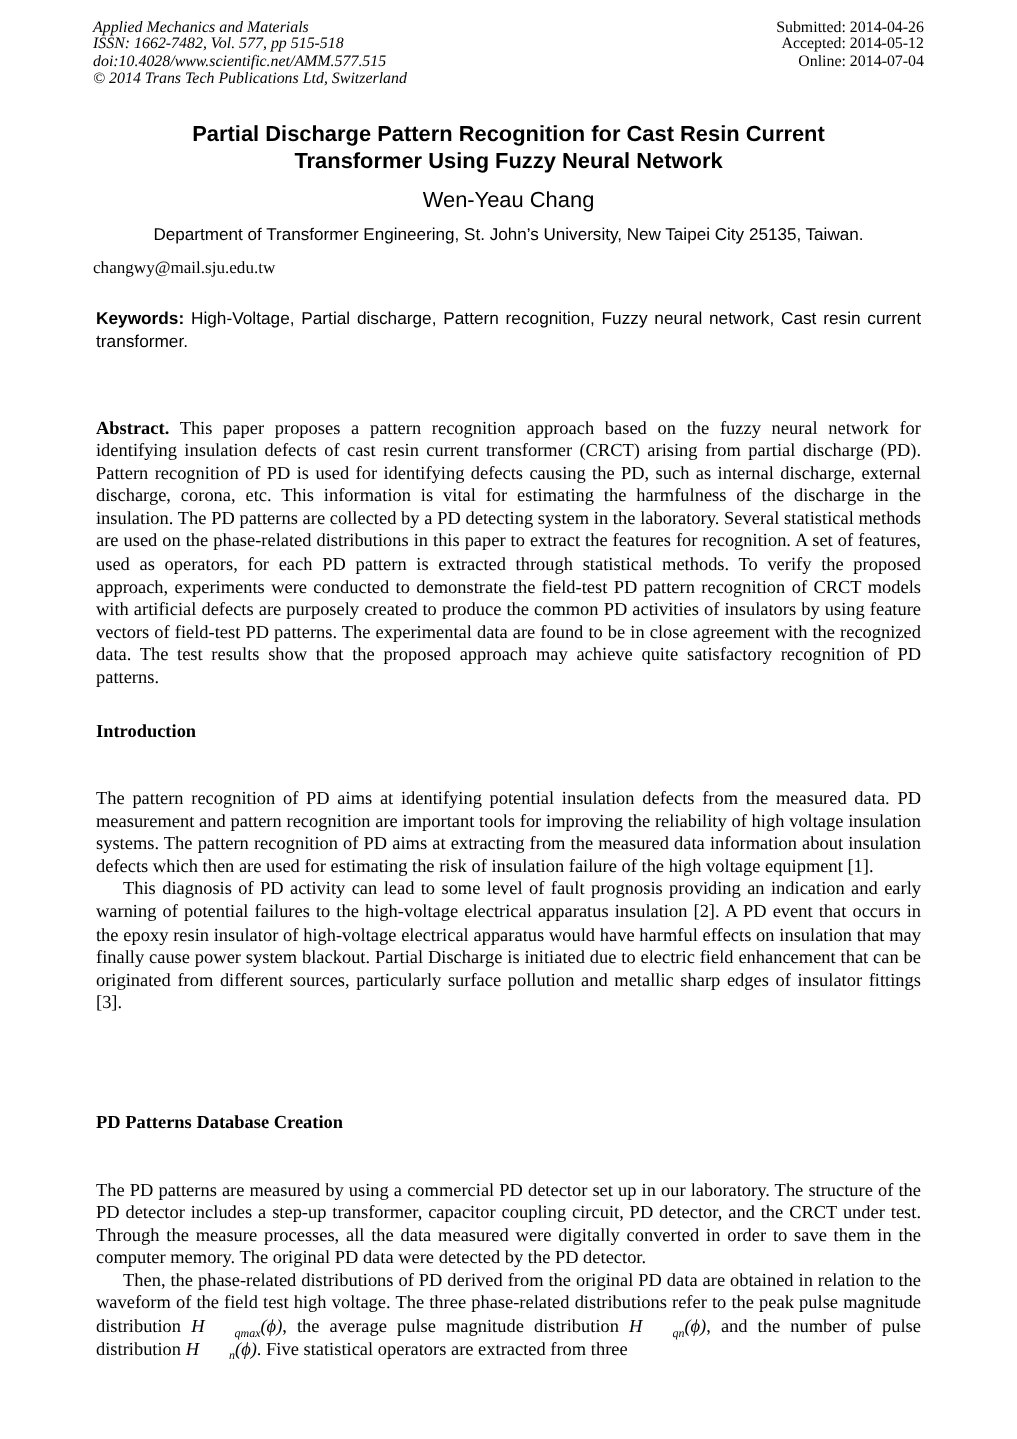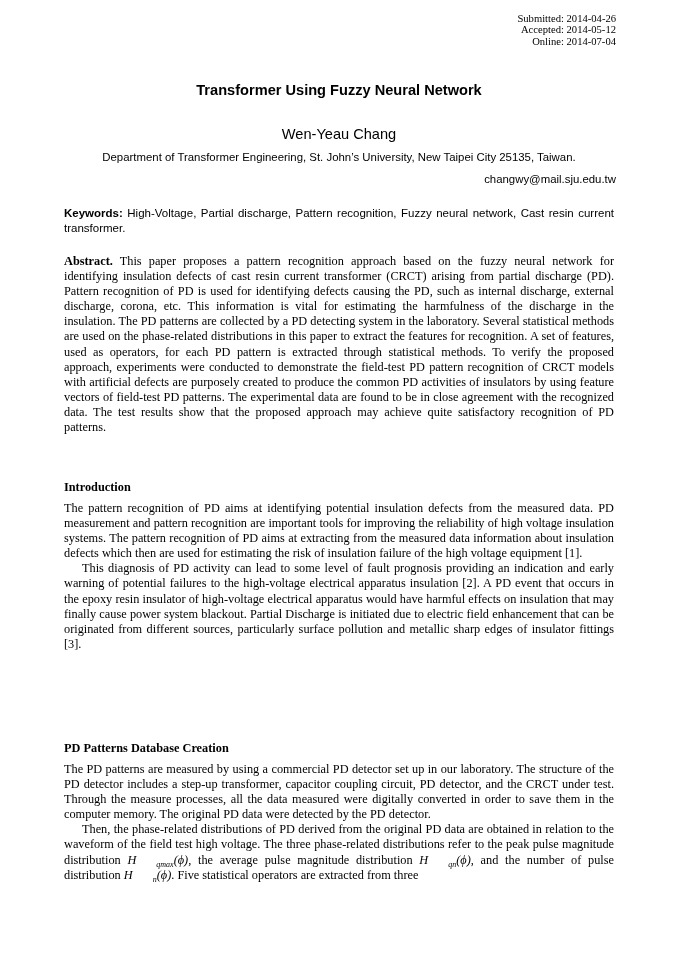--- a/index.html
+++ b/index.html
@@ -3,48 +3,55 @@
 <meta charset="utf-8">
 <style>
   html, body { margin: 0; padding: 0; background: #ffffff; }
   body { width: 678px; height: 959px; position: relative; overflow: hidden; color: #000; }
   .page { position: absolute; left: 0; top: 0; width: 678px; height: 959px; }
   .hdr-left { position: absolute; left: 62px; top: 13px; font-family: "Liberation Serif", serif; font-style: italic; font-size: 10.6px; line-height: 11.4px; }
   .hdr-right { position: absolute; right: 62px; top: 13px; text-align: right; font-family: "Liberation Serif", serif; font-size: 10.6px; line-height: 11.4px; }
   .title { position: absolute; left: 62px; width: 554px; top: 81px; text-align: center; font-family: "Liberation Sans", sans-serif; font-weight: bold; font-size: 14.6px; line-height: 18px; }
   .author { position: absolute; left: 62px; width: 554px; top: 125px; text-align: center; font-family: "Liberation Sans", sans-serif; font-size: 14.6px; line-height: 18px; }
   .affil { position: absolute; left: 62px; width: 554px; top: 150px; text-align: center; font-family: "Liberation Sans", sans-serif; font-size: 11.4px; line-height: 14px; }
-  .email { position: absolute; left: 62px; width: 554px; top: 172px; text-align: right; font-family: Liberation Sans, sans-serif; font-size: 11.4px; line-height: 14px; }
+  .email { position: absolute; left: 62px; width: 554px; top: 172px; text-align: left; font-family: Liberation Serif, serif; font-size: 11.4px; line-height: 14px; }
   .keywords { position: absolute; left: 64px; width: 550px; top: 206px; font-family: "Liberation Sans", sans-serif; font-size: 11.5px; line-height: 14.6px; text-align: justify; }
   .keywords b { font-weight: bold; }
-  .body { position: absolute; left: 64px; width: 550px; font-family: "Liberation Serif", serif; font-size: 12.3px; line-height: 15.1px; text-align: justify; }
+  .body { position: absolute; left: 64px; width: 550px; font-family: "Liberation Serif", serif; font-size: 12.3px; line-height: 15.1px; text-align: justify; margin-top: 24px; }
   .body p { margin: 0; }
   .indent { text-indent: 18px; }
   .sec-head { position: absolute; left: 64px; font-family: "Liberation Serif", serif; font-weight: bold; font-size: 12.3px; line-height: 15px; }
   .abstract { top: 254px; }
   .intro-head { top: 480px; }
   .intro { top: 501px; }
   .pd-head { top: 741px; }
   .pd { top: 762px; }
   .math i { font-style: italic; }
   sub { font-size: 8px; line-height: 0; padding-left: 20px; }
 </style>
 </head>
 <body>
 
 <div class="page">
 
+  <div class="hdr-left">
+    <div>Applied Mechanics and Materials</div>
+    <div>ISSN: 1662-7482, Vol. 577, pp 515-518</div>
+    <div>doi:10.4028/www.scientific.net/AMM.577.515</div>
+    <div>© 2014 Trans Tech Publications Ltd, Switzerland</div>
+  </div>
 
   <div class="hdr-right">
     <div>Submitted: 2014-04-26</div>
     <div>Accepted: 2014-05-12</div>
     <div>Online: 2014-07-04</div>
   </div>
 
   <div class="title">
+    <div>Partial Discharge Pattern Recognition for Cast Resin Current</div>
     <div>Transformer Using Fuzzy Neural Network</div>
   </div>
 
   <div class="author">Wen-Yeau Chang</div>
   <div class="affil">Department of Transformer Engineering, St. John’s University, New Taipei City 25135, Taiwan.</div>
   <div class="email">changwy@mail.sju.edu.tw</div>
 
   <div class="keywords">
     <b>Keywords:</b><span> High-Voltage, Partial discharge, Pattern recognition, Fuzzy neural network, Cast resin current transformer.</span>
   </div>

